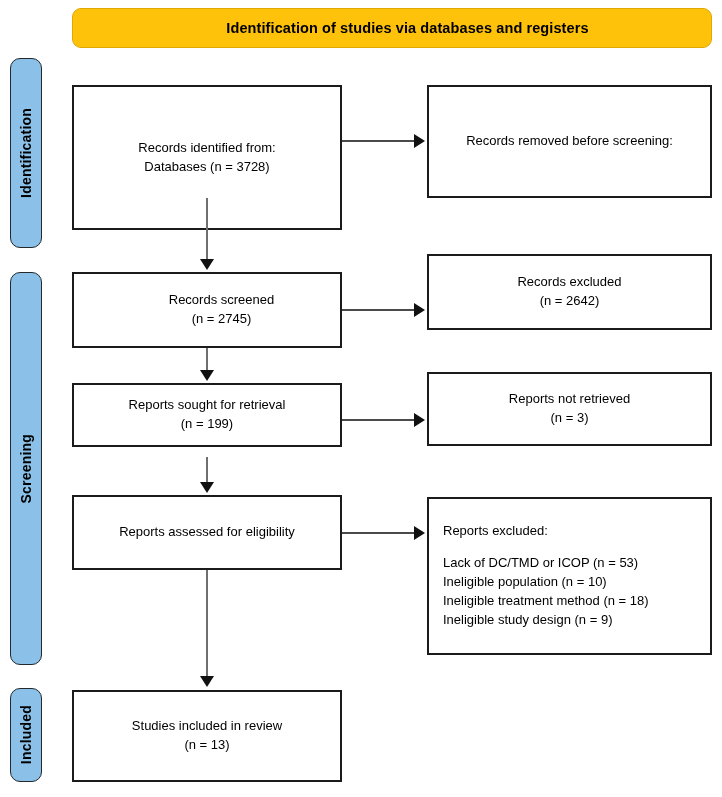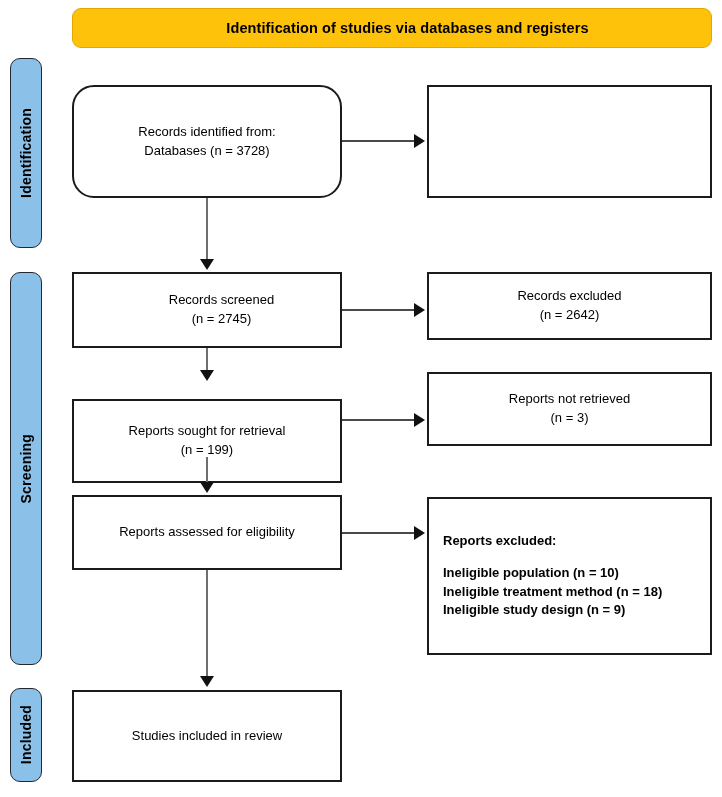--- a/index.html
+++ b/index.html
@@ -37,33 +37,33 @@
   #band-included{top:688px;height:94px;}
 
   
   .box{
     position:absolute;background:#ffffff;
     border:2.2px solid #1b1b1b;box-sizing:border-box;
     display:flex;align-items:center;justify-content:center;
     font-size:13px;line-height:1.45;text-align:center;
   }
   .box .txt{padding:0 8px;}
-  .box.left-align{justify-content:flex-start;text-align:left;font-weight:bold;}
+  .box.left-align{justify-content:flex-start;text-align:left;}
   .box.left-align .txt{padding:0 0 0 14px;}
 
   
-  #box-identified{left:72px;top:85px;width:270px;height:113px;border-radius:22px;}
+  #box-identified{left:72px;top:85px;width:270px;height:145px;}
   #box-screened{left:72px;top:272px;width:270px;height:76px;padding-left:29px;}
-  #box-sought{left:72px;top:399px;width:270px;height:84px;}
+  #box-sought{left:72px;top:383px;width:270px;height:64px;}
   #box-assessed{left:72px;top:495px;width:270px;height:75px;}
   #box-included{left:72px;top:690px;width:270px;height:92px;}
 
   
   #box-removed{left:427px;top:85px;width:285px;height:113px;}
-  #box-excluded-records{left:427px;top:272px;width:285px;height:68px;align-items:center;}
+  #box-excluded-records{left:427px;top:254px;width:285px;height:76px;align-items:center;}
   #box-notretrieved{left:427px;top:372px;width:285px;height:74px;}
   #box-excluded-reports{left:427px;top:497px;width:285px;height:158px;}
 
   .excl-title{margin-bottom:13px;}
   .excl-list{display:block;}
   .excl-list div{white-space:nowrap;}
 
   
   .vline{position:absolute;width:2px;background:#6f6f6f;}
   .hline{position:absolute;height:1.6px;background:#4a4a4a;}
@@ -140,25 +140,27 @@
 
   <div class="box" id="box-assessed">
     <div class="txt">
       <div>Reports assessed for eligibility</div>
     </div>
   </div>
 
   <div class="box" id="box-included">
     <div class="txt">
       <div>Studies included in review</div>
+      <div>(n = 13)</div>
     </div>
   </div>
 
   <div class="box" id="box-removed">
     <div class="txt">
+      <div>Records removed before screening:</div>
     </div>
   </div>
 
   <div class="box" id="box-excluded-records">
     <div class="txt">
       <div>Records excluded</div>
       <div>(n = 2642)</div>
     </div>
   </div>
 
@@ -166,20 +168,21 @@
     <div class="txt">
       <div>Reports not retrieved</div>
       <div>(n = 3)</div>
     </div>
   </div>
 
   <div class="box left-align" id="box-excluded-reports">
     <div class="txt">
       <div class="excl-title">Reports excluded:</div>
       <div class="excl-list">
+        <div>Lack of DC/TMD or ICOP (n = 53)</div>
         <div>Ineligible population (n = 10)</div>
         <div>Ineligible treatment method (n = 18)</div>
         <div>Ineligible study design (n = 9)</div>
       </div>
     </div>
   </div>
 
   <div class="vline" id="v1"></div>
   <div class="arrow-down" id="a1"></div>
 

